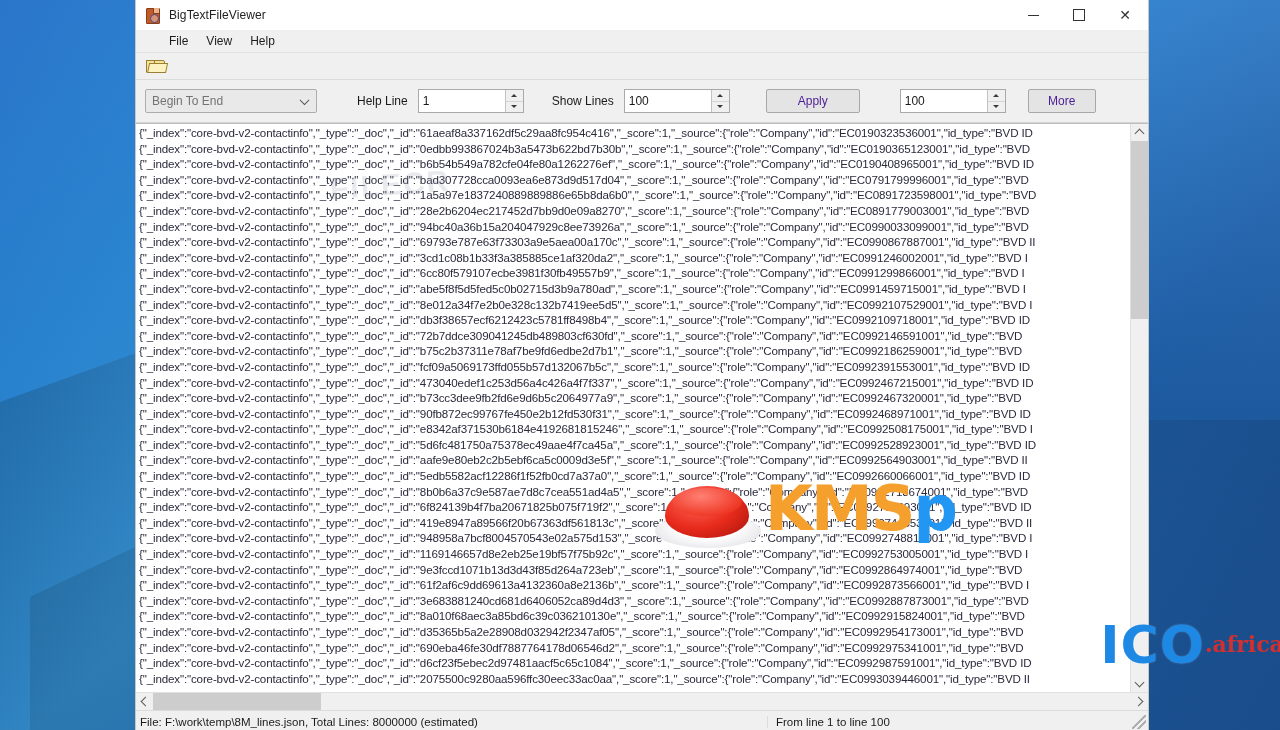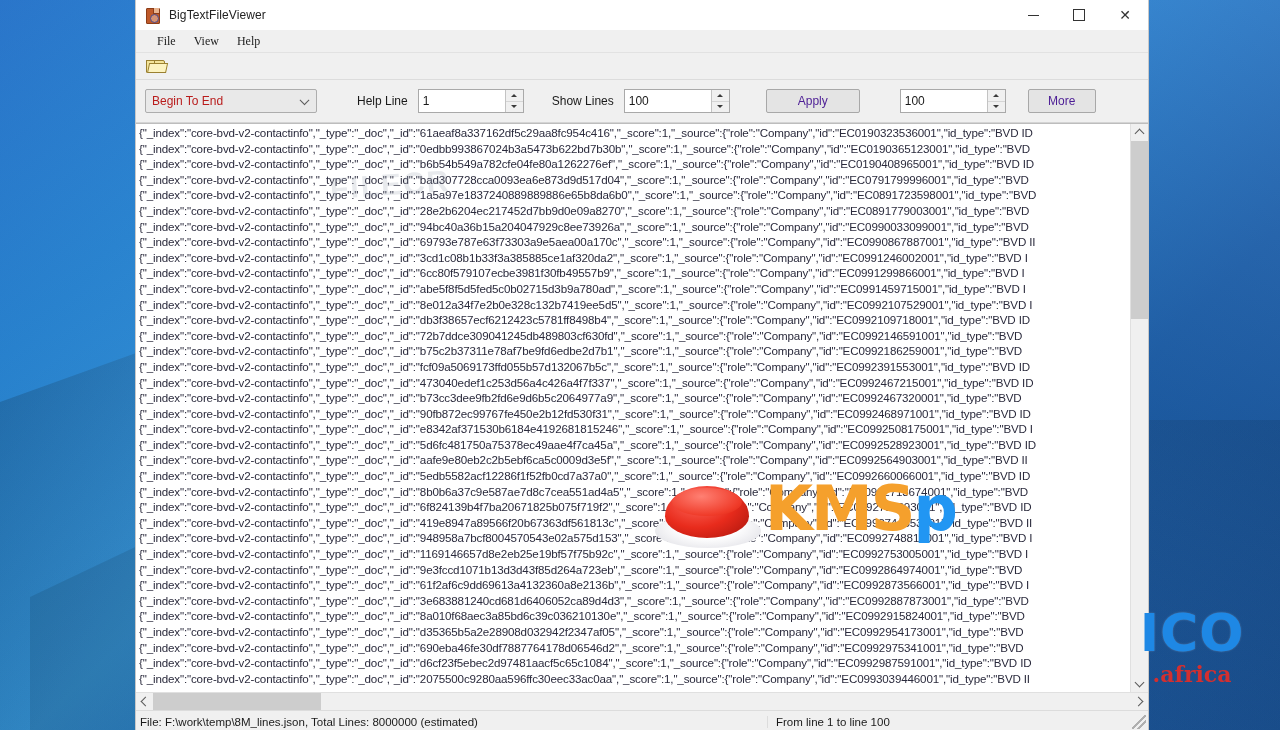--- a/index.html
+++ b/index.html
@@ -110,24 +110,23 @@
   .glyph-min { width: 11px; height: 1px; background: #333; display:block; }
   .glyph-max { width: 10px; height: 10px; border: 1px solid #333; display:block; }
   .glyph-close { font-size: 14px; font-family: "DejaVu Sans", sans-serif; }
 
   
   #menu-bar {
     height: 22px;
     background: #f0f0f0;
     display: flex;
     align-items: center;
-    padding-left: 12px;
+    padding-left: 24px;
     flex: 0 0 auto;
     border-bottom: 1px solid #e2e2e2;
-    font-family: Liberation Serif, serif;
   }
   .menu-item {
     font-size: 12px;
     color: #1d1d1d;
     padding: 2px 9px;
     cursor: default;
   }
 
   
   #icon-bar {
@@ -186,21 +185,21 @@
     font-size: 12px;
     color: #1a1a1a;
     margin-right: 10px;
   }
 
   select.combo, .combo {
     width: 172px;
     height: 24px;
     font-size: 12px;
     font-family: "Liberation Sans", sans-serif;
-    color: #b91c1c;
+    color: #737373;
     background: #e9e9e9;
     border: 1px solid #adadad;
     border-radius: 2px;
     padding: 0 6px;
     display: flex;
     align-items: center;
     position: relative;
     cursor: default;
     box-sizing: border-box;
   }
@@ -485,21 +484,21 @@
   .kms-orange { color: #f5a02c; }
   .kms-blue   { color: #2196f3; }
   #wm-pico-badge {
     position: absolute;
     right: 0px;
     top: 560px;
     width: 176px;
     height: 170px;
     pointer-events: none;
     display: flex;
-    flex-direction: column;
+    flex-direction: row;
     align-items: center;
     justify-content: center;
   }
   .hexline {
     font-family: "DejaVu Sans", sans-serif;
     font-size: 52px;
     font-weight: bold;
     color: #1e88e5;
     letter-spacing: 1px;
     text-shadow: 0 0 2px rgba(255,255,255,0.25);

